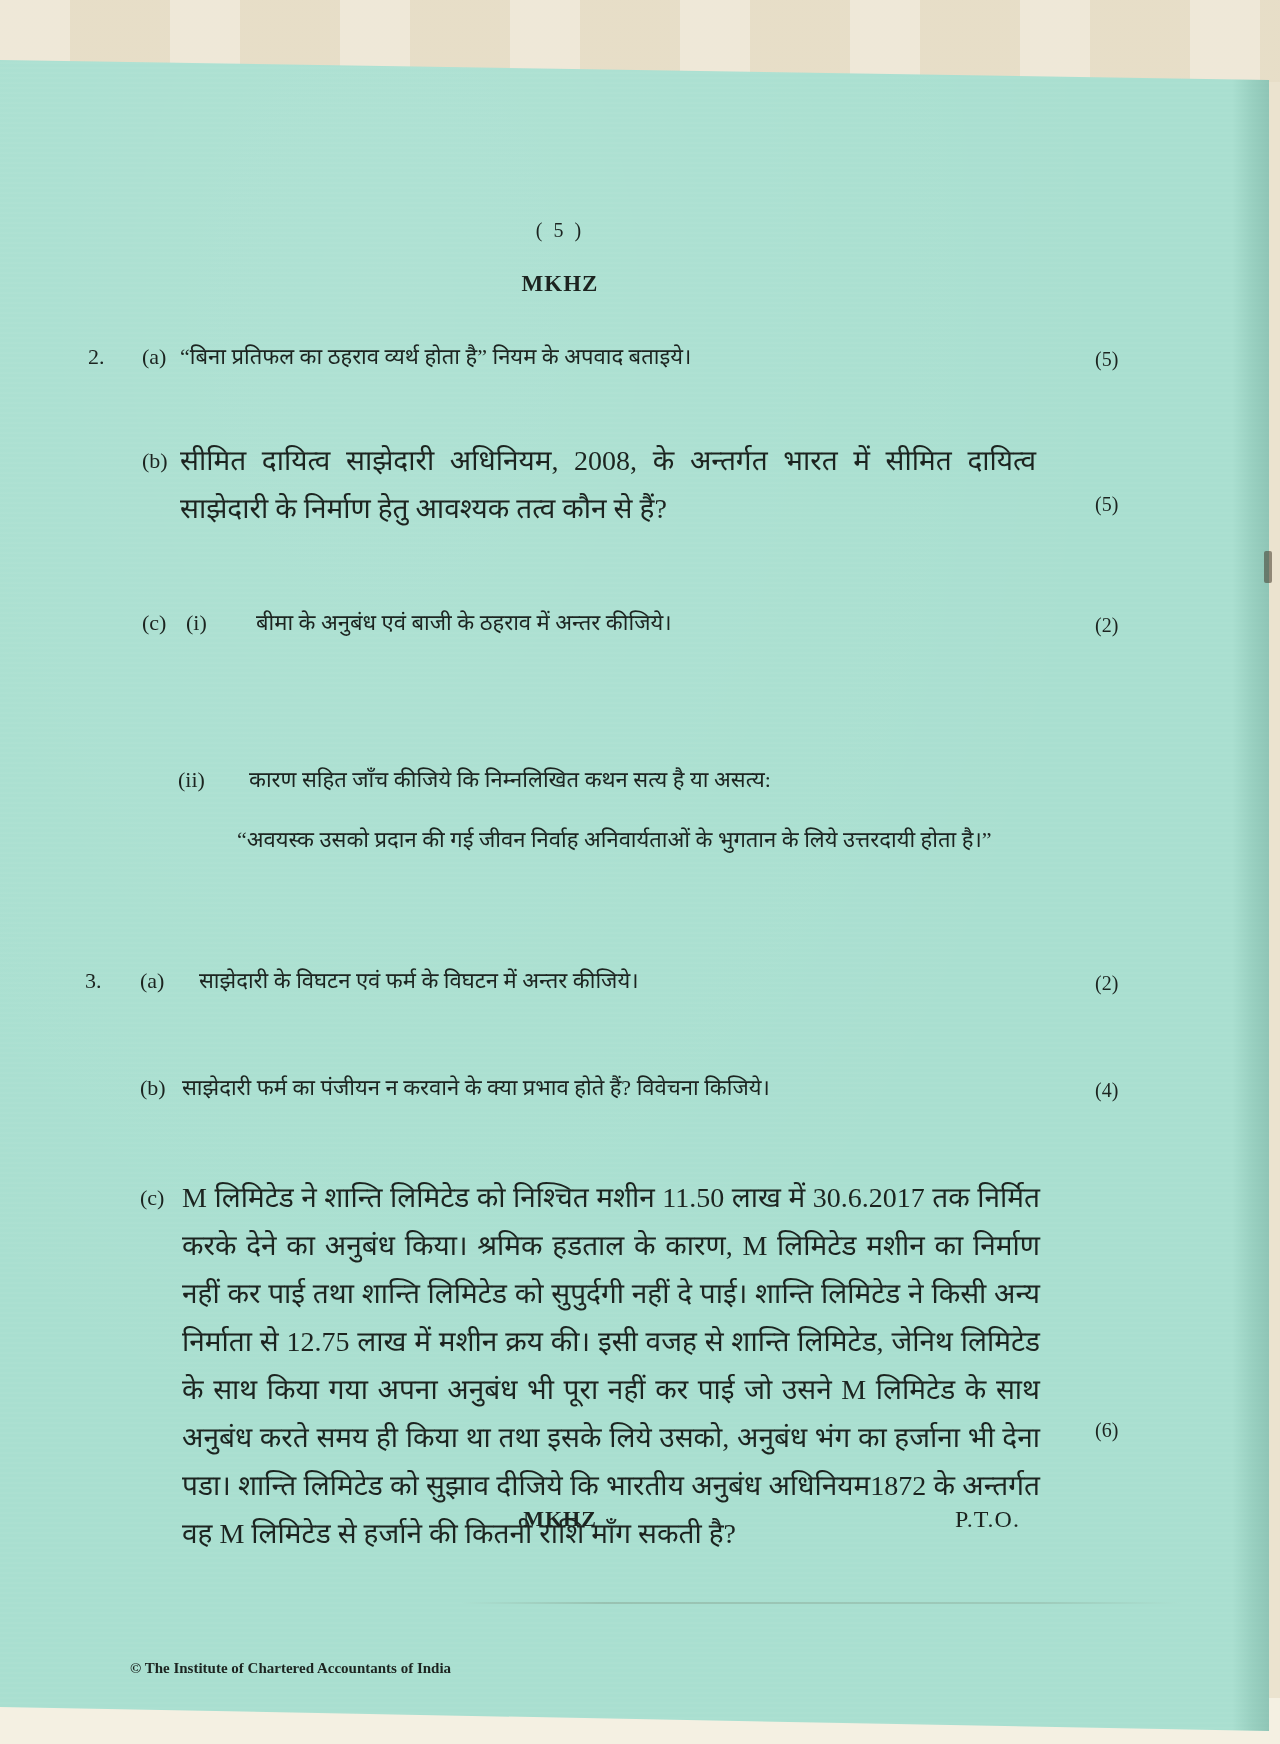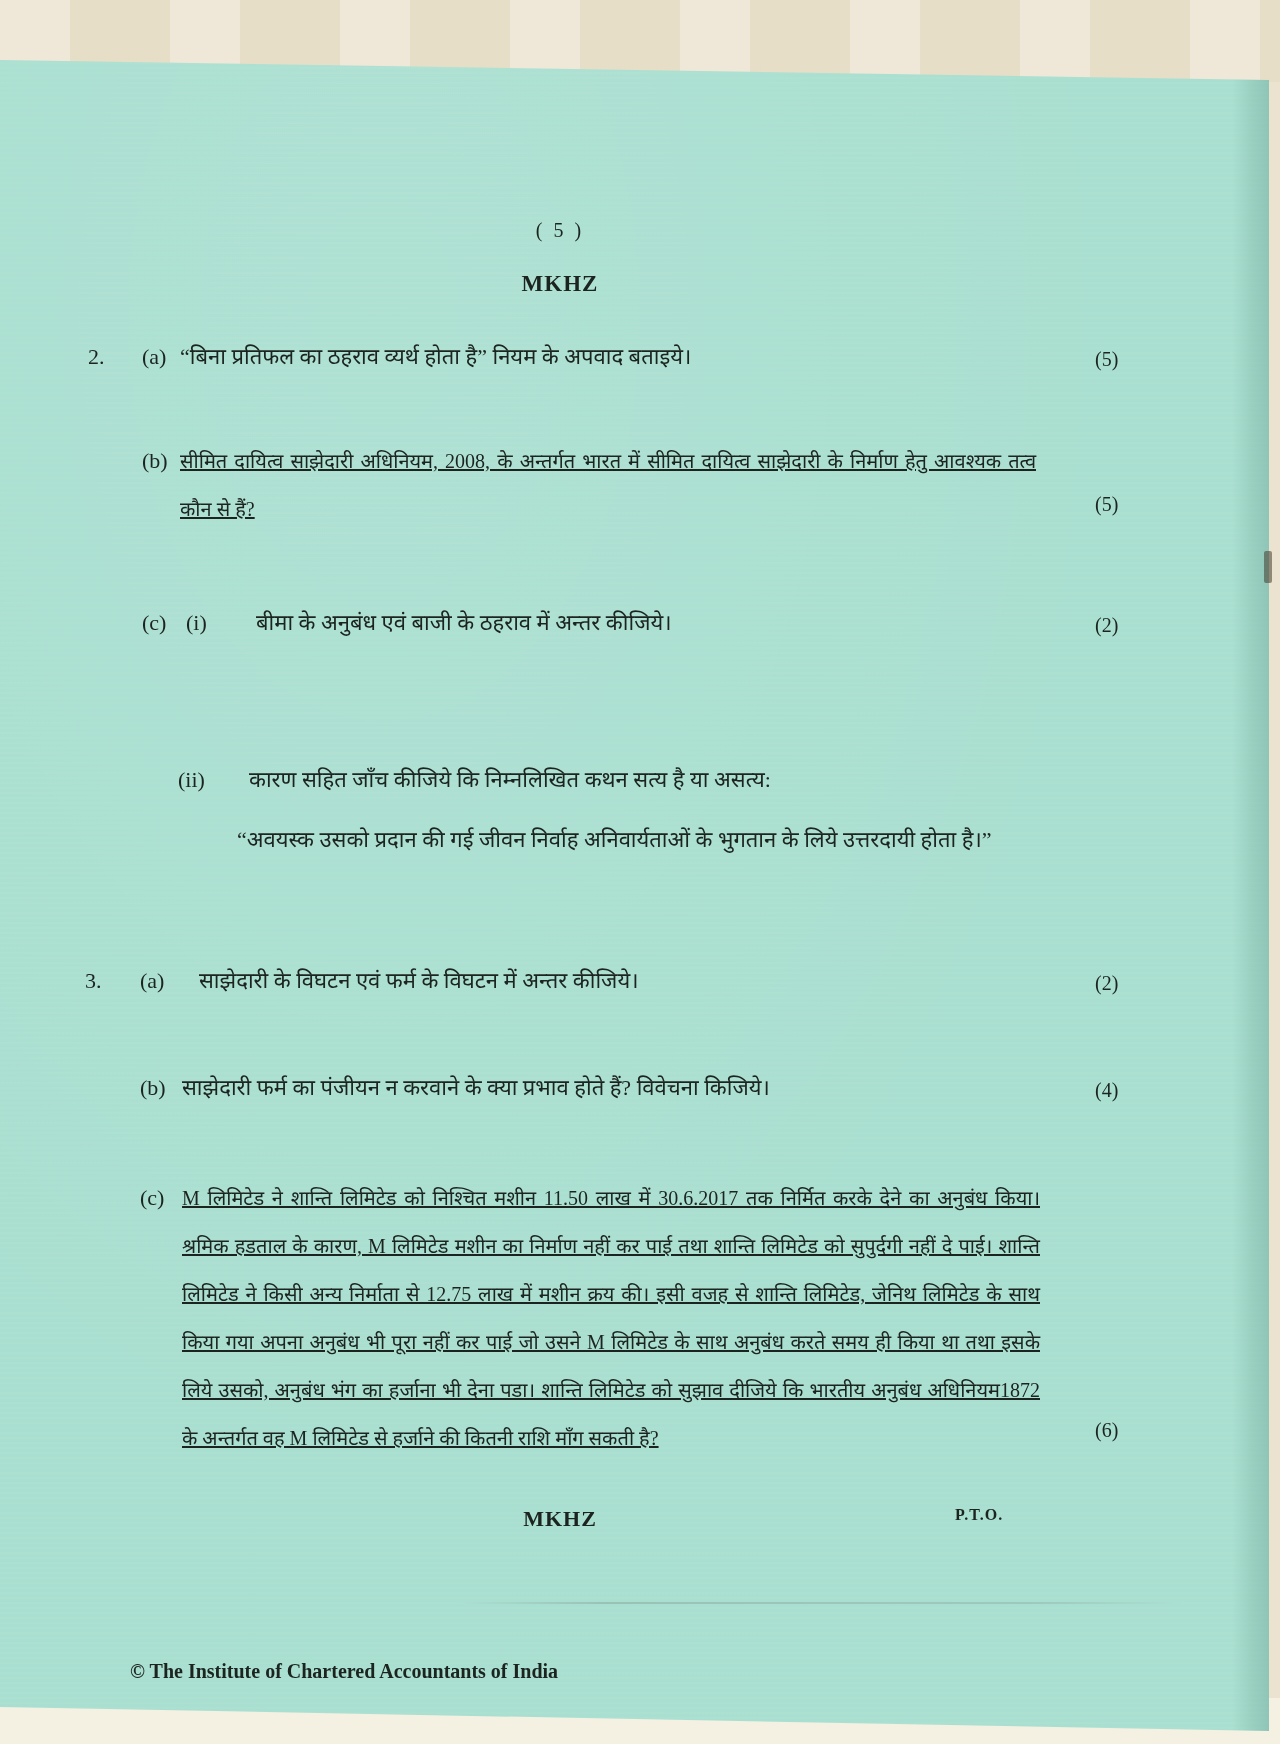--- a/index.html
+++ b/index.html
@@ -35,28 +35,28 @@
     position:absolute;left:1232px;top:60px;width:37px;height:1671px;
     background:linear-gradient(to right, rgba(0,70,50,0) 0%, rgba(0,70,50,0.10) 55%, rgba(0,60,45,0.16) 100%);
   }
   .row{position:absolute;left:0;width:1280px;font-size:22px;line-height:34px;white-space:nowrap;}
   .centered{position:absolute;left:0;width:1120px;text-align:center;}
   .pagenum{top:219px;font-size:20px;letter-spacing:3px;}
   .hdr{top:271px;font-size:23px;font-weight:bold;letter-spacing:1px;}
   .or-divider{top:688px;font-size:22px;font-weight:bold;}
   .qnum{position:absolute;}
   .marks{position:absolute;font-size:20px;}
-  .wrapblock{position:absolute;font-size:20px;line-height:48px;text-align:justify;white-space:normal;text-decoration:underline;}
+  .wrapblock{position:absolute;font-size:28px;line-height:48px;text-align:justify;white-space:normal;}
   .footer-code{top:1506px;font-size:22px;font-weight:bold;letter-spacing:1px;}
-  .pto{position:absolute;left:955px;top:1506px;font-size:16px;font-weight:bold;letter-spacing:1px;}
+  .pto{position:absolute;left:955px;top:1506px;font-size:24px;font-weight:normal;letter-spacing:1px;}
   .fold-line{
     position:absolute;left:460px;top:1602px;width:722px;height:2px;
     background:linear-gradient(to right, rgba(110,125,105,0) 0%, rgba(110,125,105,0.30) 20%, rgba(110,125,105,0.22) 80%, rgba(110,125,105,0) 100%);
   }
-  .copyright{position:absolute;left:130px;top:1660px;font-size:20px;font-weight:bold;}
+  .copyright{position:absolute;left:130px;top:1660px;font-size:15px;font-weight:bold;}
   .smudge{
     position:absolute;left:1264px;top:551px;width:8px;height:32px;
     background:rgba(70,60,45,0.55);border-radius:2px;
   }
 </style>
 </head>
 <body>
 
 <div class="canvas">
 

